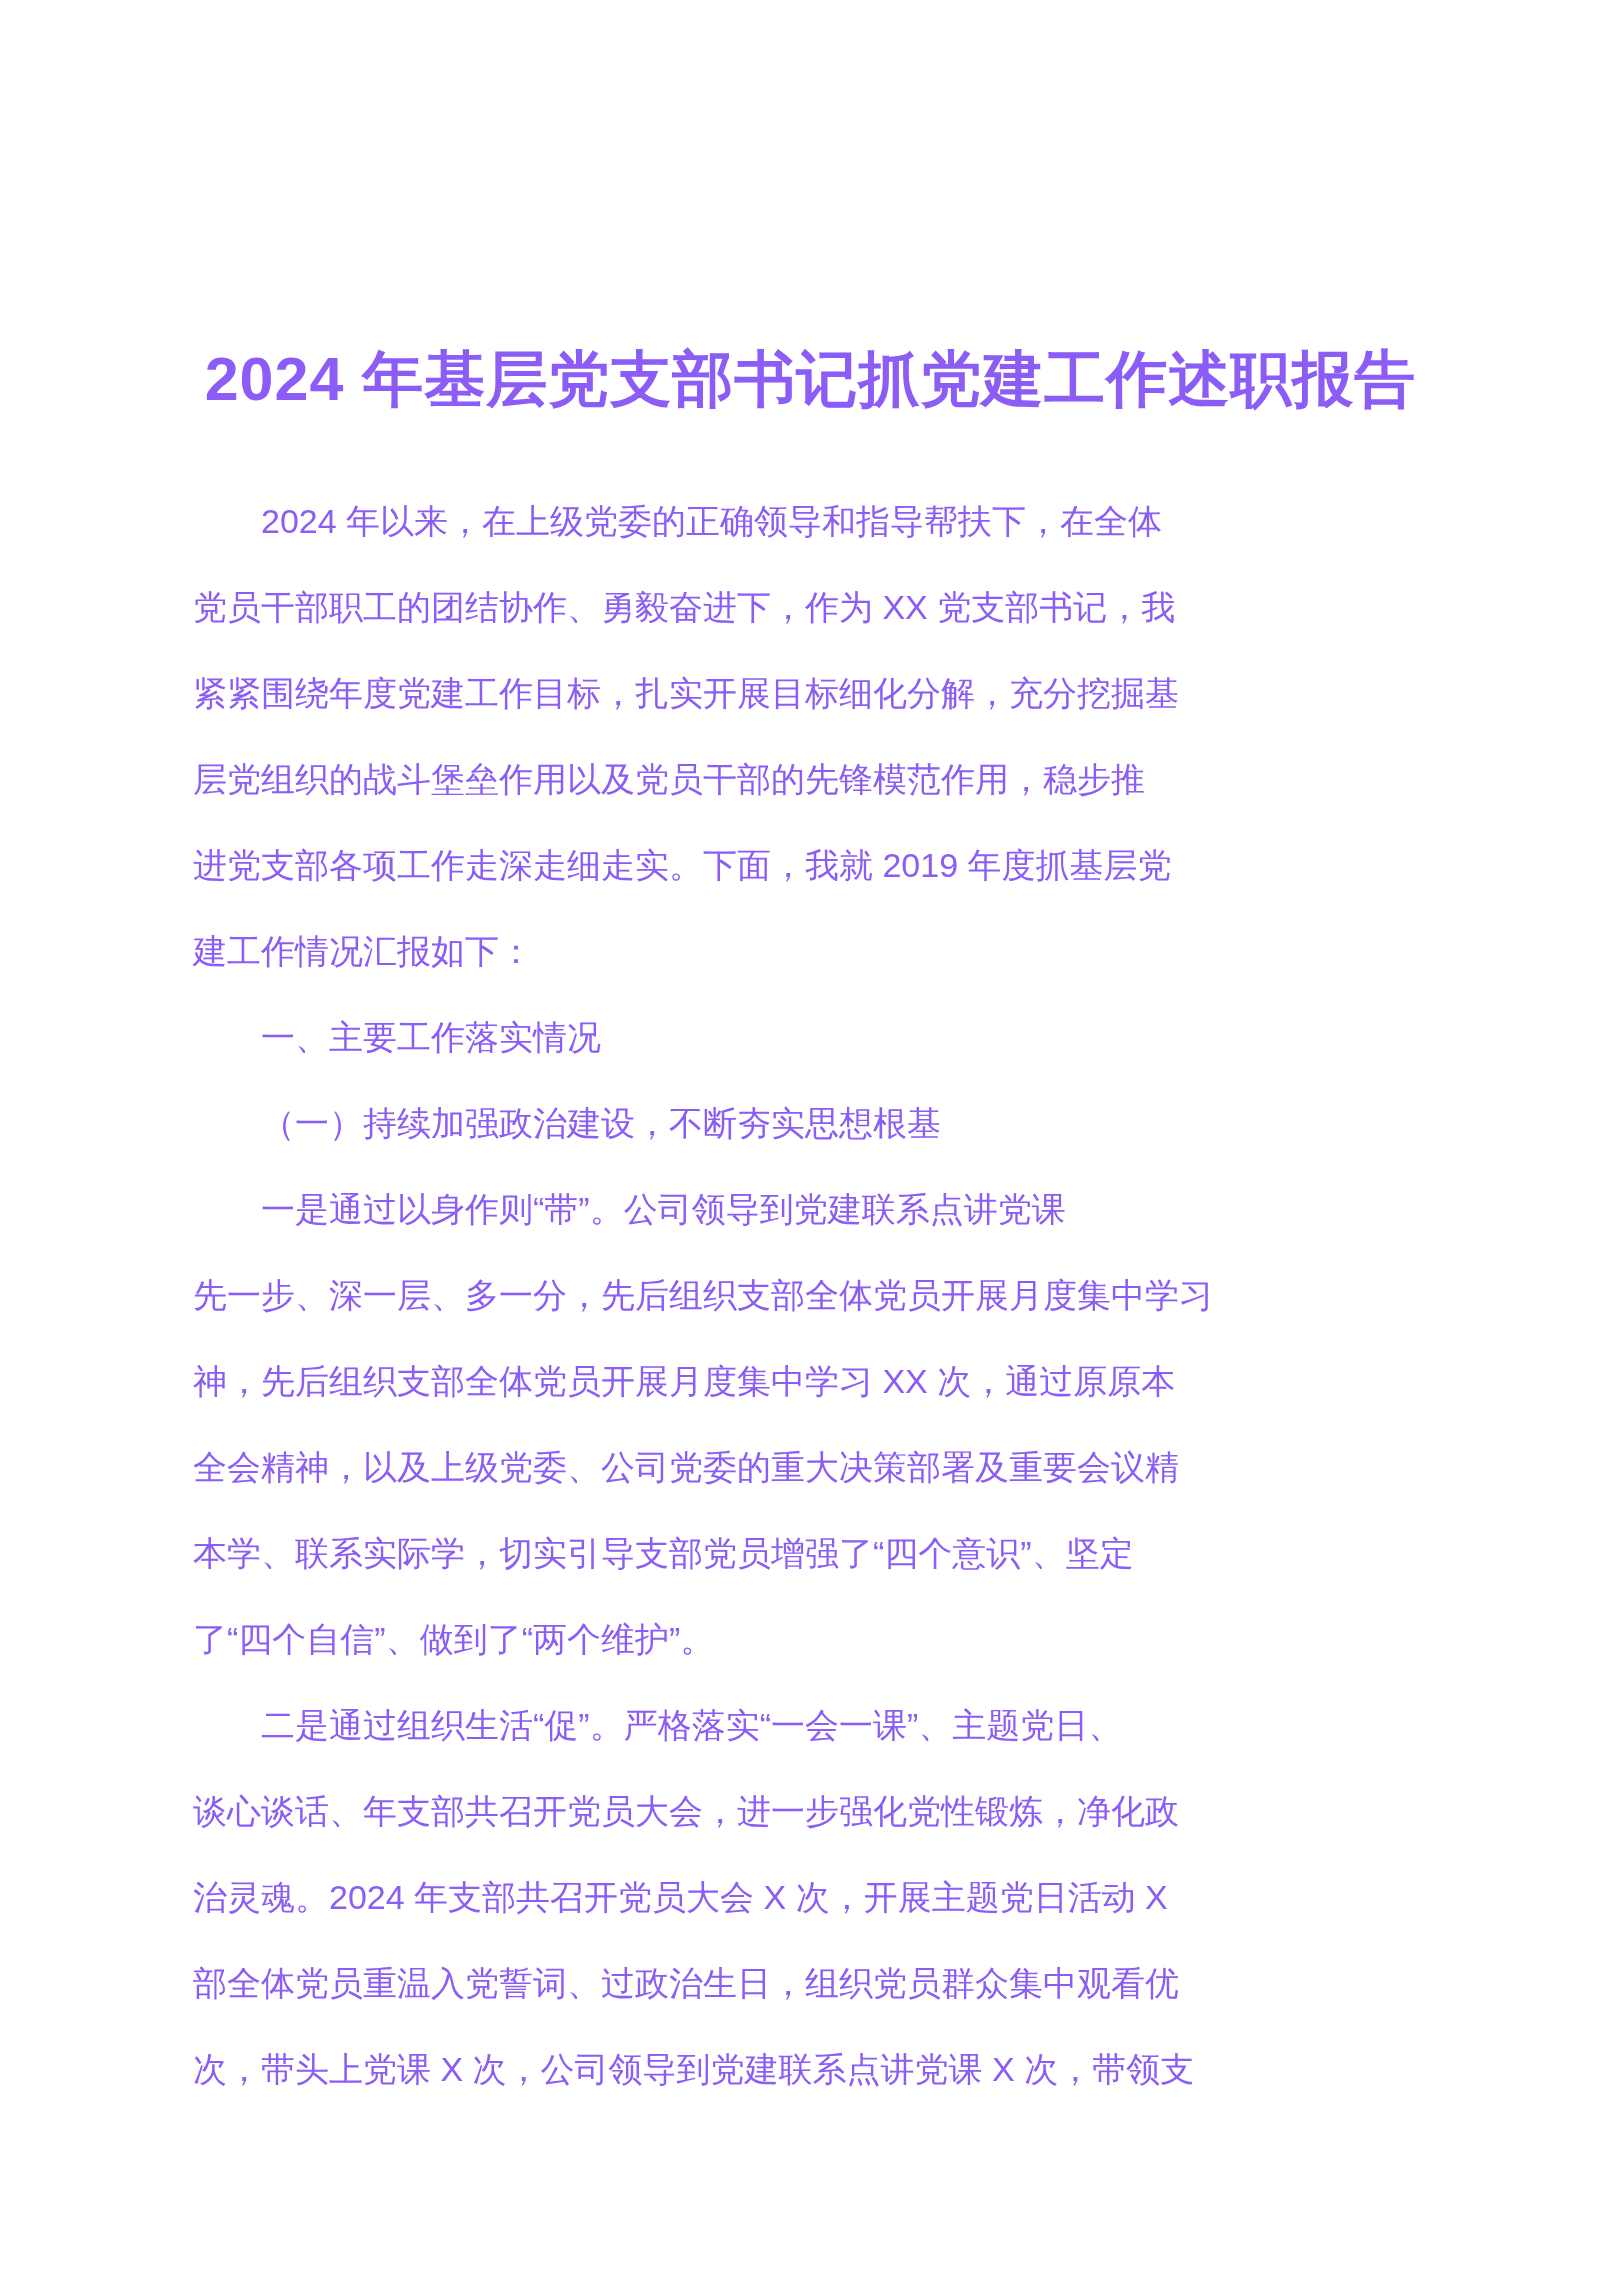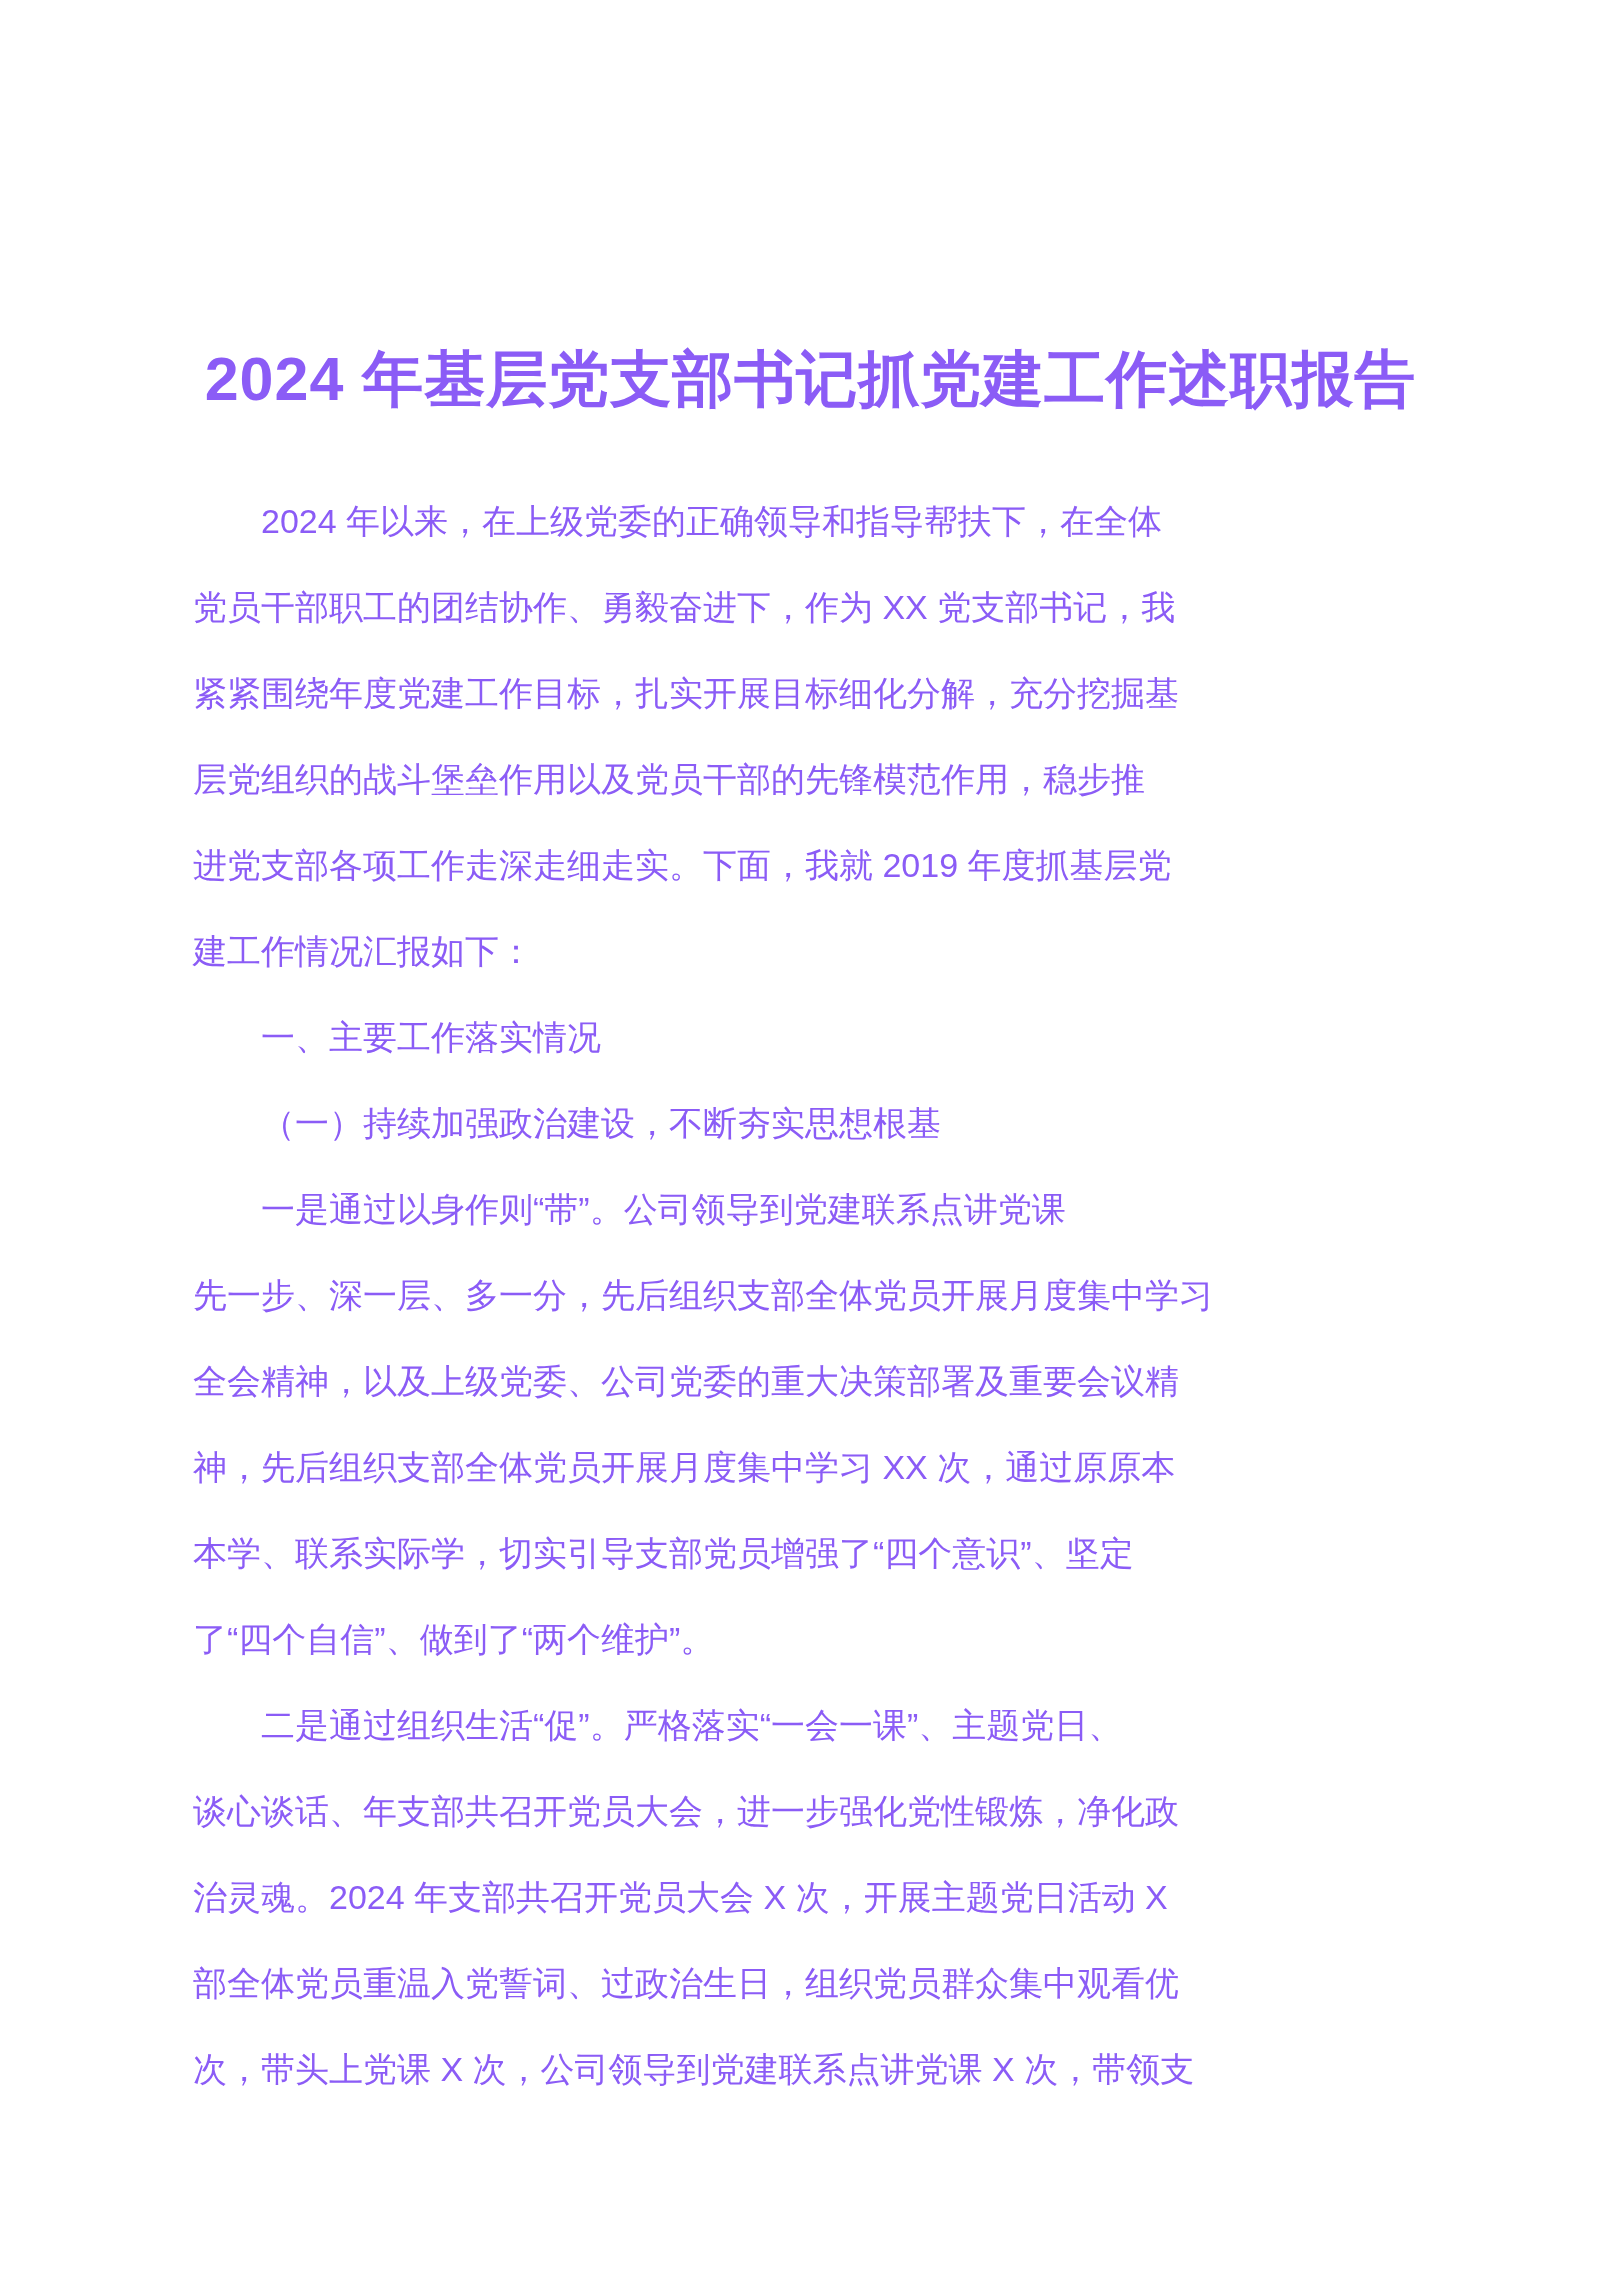--- a/index.html
+++ b/index.html
@@ -57,22 +57,22 @@
     <div class="line indent">2024 年以来，在上级党委的正确领导和指导帮扶下，在全体</div>
     <div class="line">党员干部职工的团结协作、勇毅奋进下，作为 XX 党支部书记，我</div>
     <div class="line">紧紧围绕年度党建工作目标，扎实开展目标细化分解，充分挖掘基</div>
     <div class="line">层党组织的战斗堡垒作用以及党员干部的先锋模范作用，稳步推</div>
     <div class="line">进党支部各项工作走深走细走实。下面，我就 2019 年度抓基层党</div>
     <div class="line">建工作情况汇报如下：</div>
     <div class="line indent">一、主要工作落实情况</div>
     <div class="line indent">（一）持续加强政治建设，不断夯实思想根基</div>
     <div class="line indent">一是通过以身作则“带”。公司领导到党建联系点讲党课</div>
     <div class="line">先一步、深一层、多一分，先后组织支部全体党员开展月度集中学习</div>
+    <div class="line">神，先后组织支部全体党员开展月度集中学习 XX 次，通过原原本</div>
     <div class="line">全会精神，以及上级党委、公司党委的重大决策部署及重要会议精</div>
-    <div class="line">神，先后组织支部全体党员开展月度集中学习 XX 次，通过原原本</div>
     <div class="line">本学、联系实际学，切实引导支部党员增强了“四个意识”、坚定</div>
     <div class="line">了“四个自信”、做到了“两个维护”。</div>
     <div class="line indent">二是通过组织生活“促”。严格落实“一会一课”、主题党日、</div>
     <div class="line">谈心谈话、年支部共召开党员大会，进一步强化党性锻炼，净化政</div>
     <div class="line">治灵魂。2024 年支部共召开党员大会 X 次，开展主题党日活动 X</div>
     <div class="line">部全体党员重温入党誓词、过政治生日，组织党员群众集中观看优</div>
     <div class="line">次，带头上党课 X 次，公司领导到党建联系点讲党课 X 次，带领支</div>
   </div>
 
 </div>

